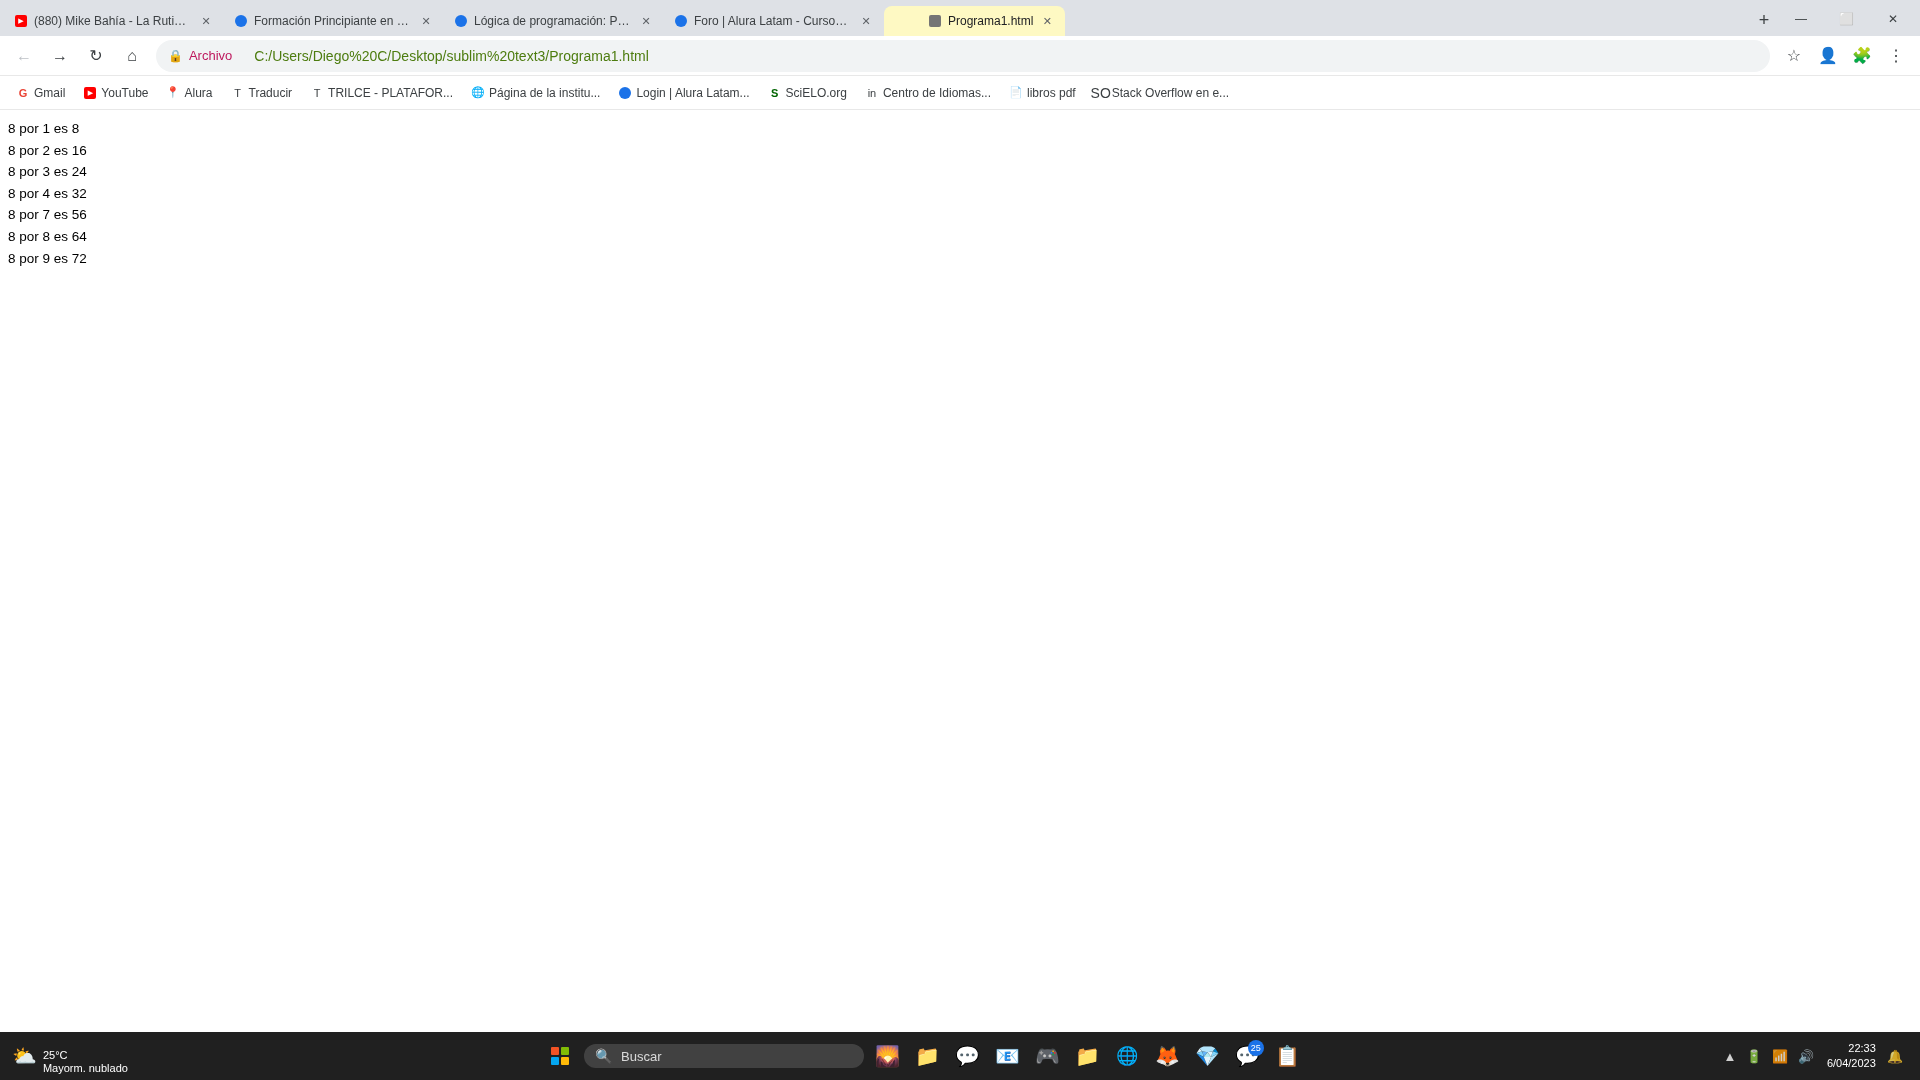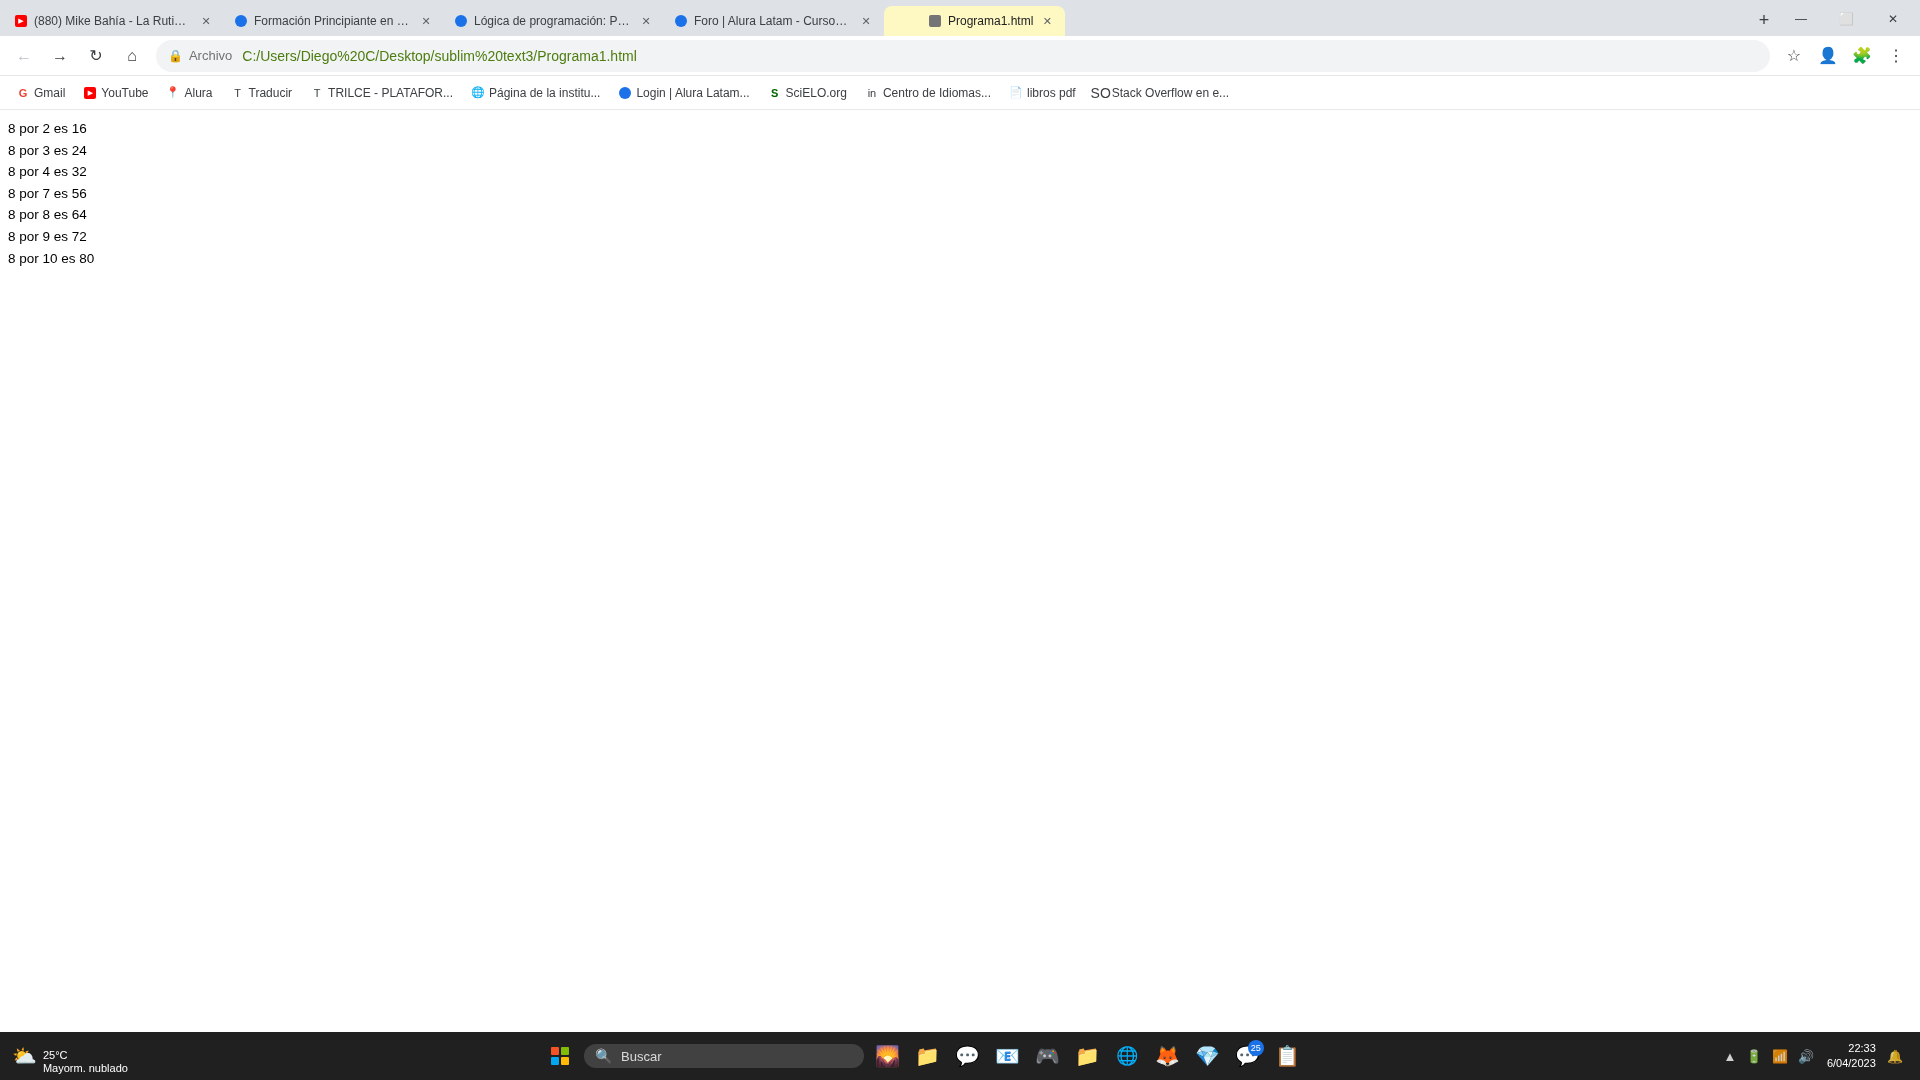--- a/index.html
+++ b/index.html
@@ -149,23 +149,23 @@
       cursor: text;
       margin: 0 4px;
     }
 
     .address-bar .lock-icon {
       color: #5f6368;
       font-size: 12px;
     }
 
     .address-label {
-      color: #737373;
+      color: #be185d;
       font-size: 13px;
-      margin-right: 4px;
+      margin-right: 16px;
     }
 
     .address-url {
       color: #4d7c0f;
       font-size: 14px;
     }
 
     .nav-actions {
       display: flex;
       align-items: center;
@@ -513,27 +513,27 @@
     <span class="bookmark-icon">
             <span style="font-size:14px;">SO</span>
           </span>
     <span>Stack Overflow en e...</span>
   </div>
       </div>
   </div>
 
   <div class="page-content">
     <div id="content-lines">
+        <div class="multiplication-line">8 por 1 es 8</div>
         <div class="multiplication-line">8 por 2 es 16</div>
         <div class="multiplication-line">8 por 3 es 24</div>
         <div class="multiplication-line">8 por 4 es 32</div>
         <div class="multiplication-line">8 por 7 es 56</div>
         <div class="multiplication-line">8 por 8 es 64</div>
         <div class="multiplication-line">8 por 9 es 72</div>
-        <div class="multiplication-line">8 por 10 es 80</div>
       </div>
   </div>
 
 </div>
 
 <div class="taskbar">
   <div class="taskbar-left">
     <div class="weather-widget">
       <span class="weather-icon">⛅</span>
       <div class="weather-text">

